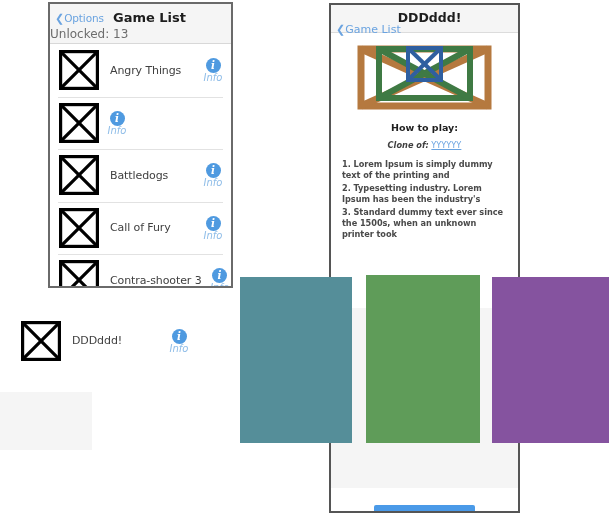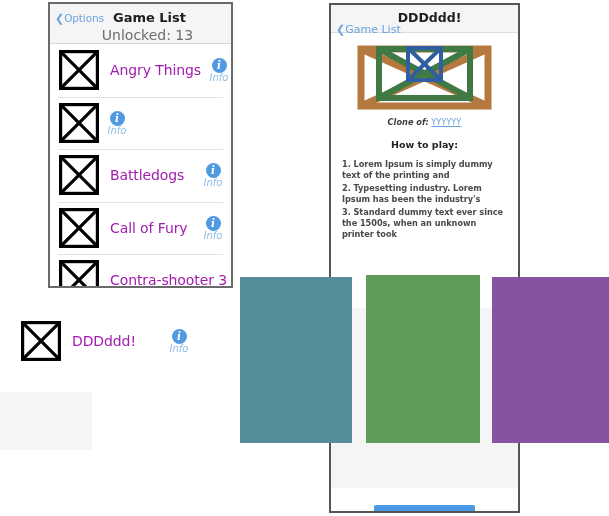--- a/index.html
+++ b/index.html
@@ -60,24 +60,22 @@
     font-size: 13px;
     font-weight: bold;
     color: #1d1d1d;
     padding-left: 18px;
     box-sizing: border-box;
   }
   #list-subtitle {
     position: absolute;
     left: 0; right: 0;
     top: 23px;
-    text-align: center;
-    font-size: 14px;
+    font-size: 12px;
     color: #6d6d6d;
-    padding-left: 14px;
     box-sizing: border-box;
   }
 
   #game-rows {
     position: relative;
   }
   .game-row {
     position: relative;
     height: 52.5px;
     display: flex;
@@ -99,22 +97,22 @@
     flex: 0 0 auto;
     width: 40px;
     height: 40px;
     margin-left: 9px;
     overflow: visible;
   }
   .thumb svg { display: block; }
   .game-name {
     flex: 1 1 auto;
     margin-left: 11px;
-    font-size: 14px;
-    color: #a21caf;
+    font-size: 11px;
+    color: #404040;
     white-space: nowrap;
     letter-spacing: -0.1px;
   }
   .info-cell {
     flex: 0 0 auto;
     width: 36px;
     display: flex;
     flex-direction: column;
     align-items: center;
     justify-content: center;
@@ -459,26 +457,26 @@
 
         <g stroke="#2f5fa0" stroke-width="4" fill="none">
           <rect x="51" y="3" width="33" height="32"></rect>
           <line x1="51" y1="3" x2="84" y2="35"></line>
           <line x1="84" y1="3" x2="51" y2="35"></line>
         </g>
       </svg>
     </div>
 
 
+    <div id="howto-title">How to play:</div>
+
     <div id="clone-line">
       <span class="clone-label">Clone of:</span>
       <span class="clone-value">YYYYYY</span>
     </div>
-
-    <div id="howto-title">How to play:</div>
 
     <div id="howto-list">
         <div class="howto-item">1. Lorem Ipsum is simply dummy text of the printing and</div>
         <div class="howto-item">2. Typesetting industry. Lorem Ipsum has been the industry's</div>
         <div class="howto-item">3. Standard dummy text ever since the 1500s, when an unknown printer took</div>
       </div>
 
     <div id="detail-spacer"></div>
 
     <div id="practice-wrap">

